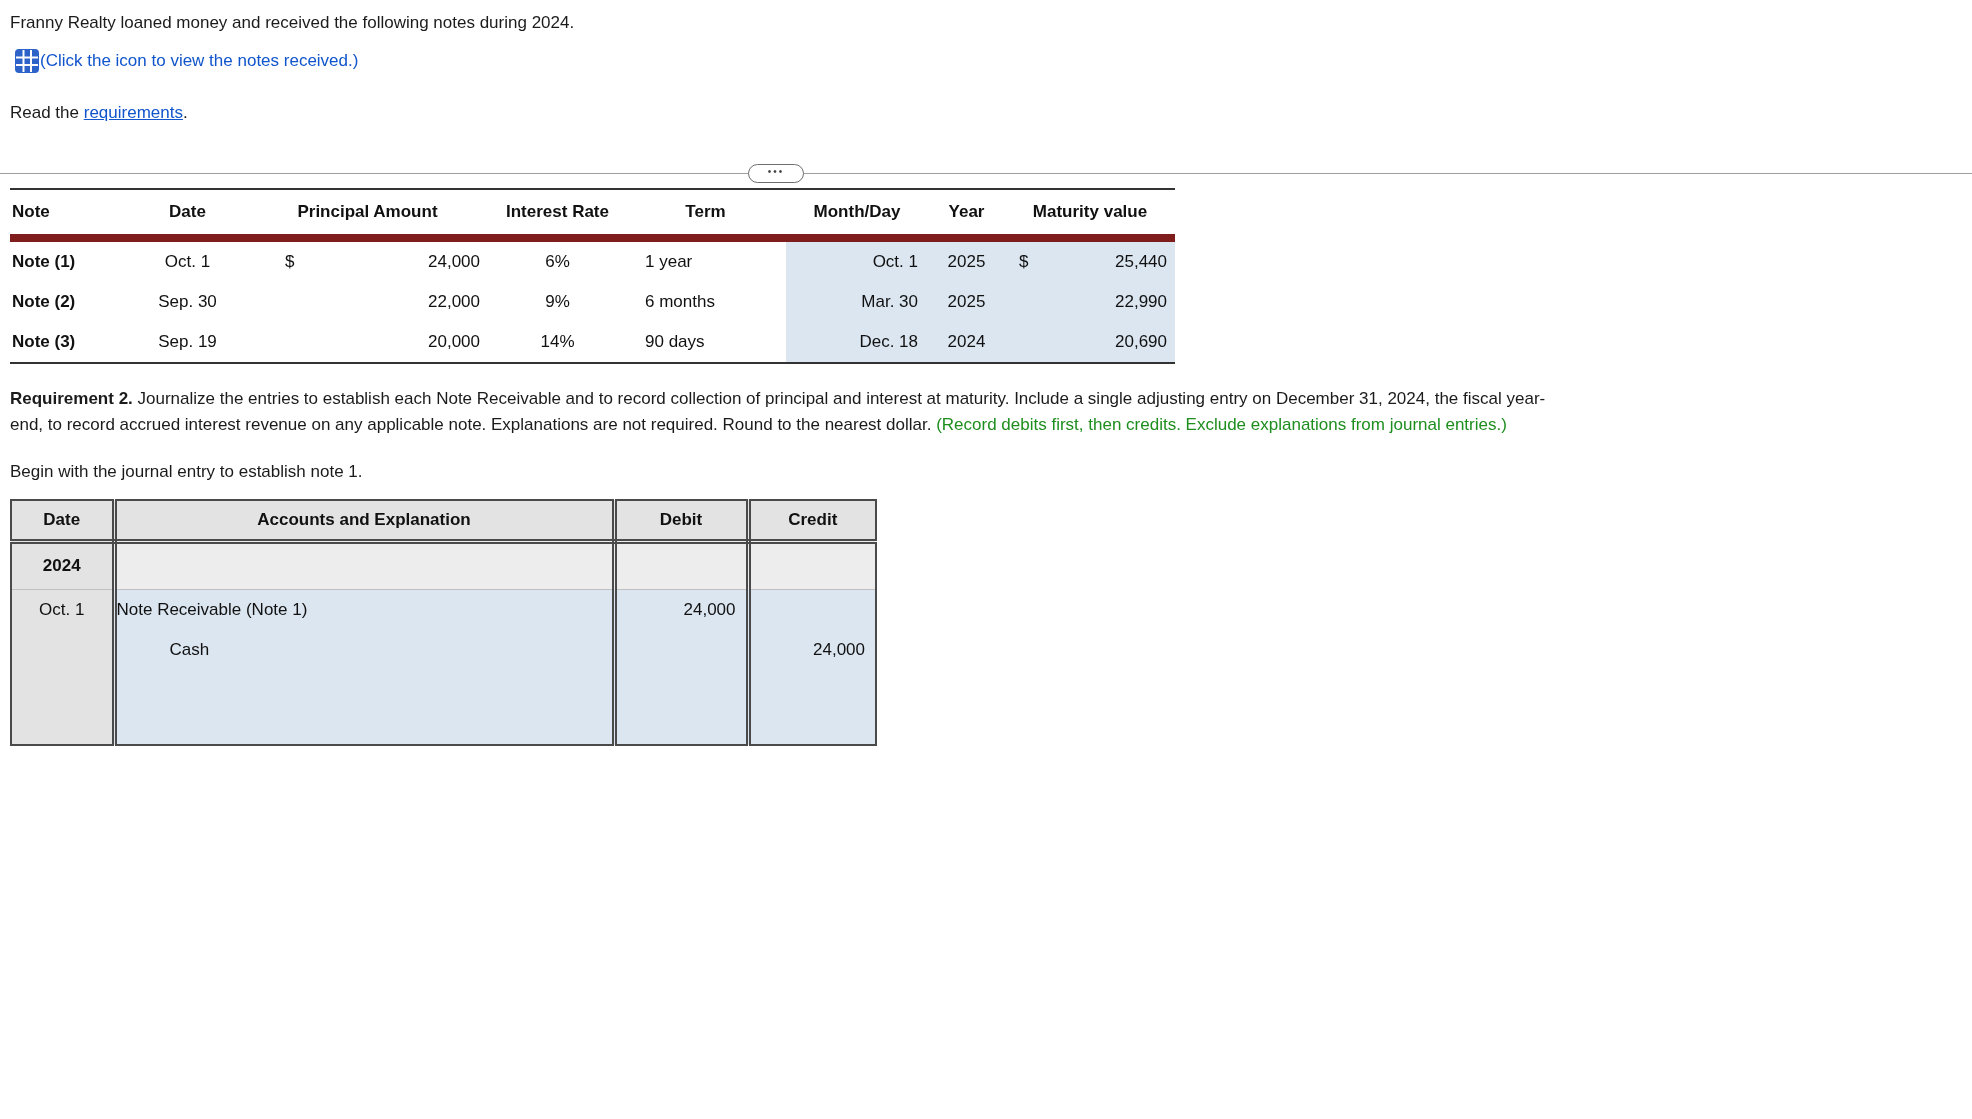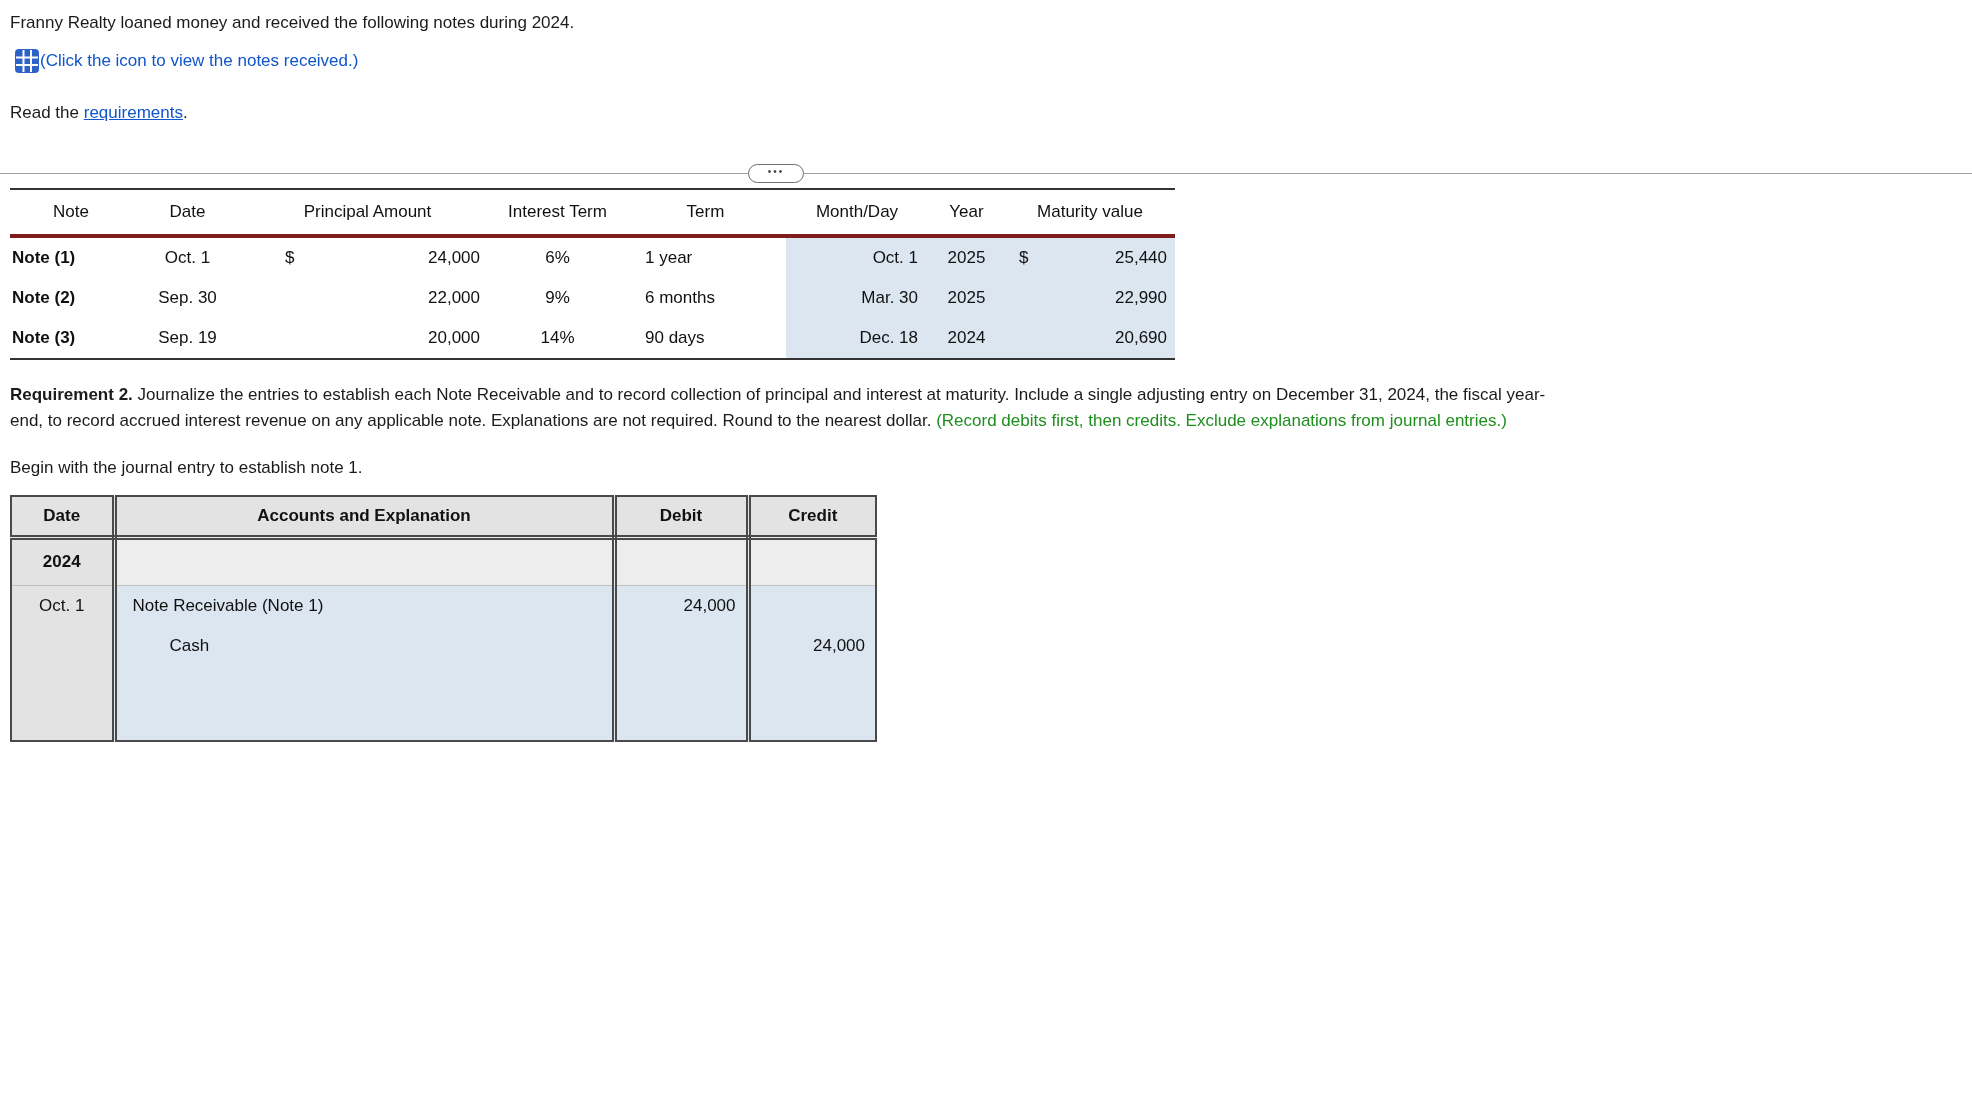--- a/index.html
+++ b/index.html
@@ -47,21 +47,21 @@
   .notes-table {
     margin: 14px 0 0 10px;
     border-collapse: collapse;
     table-layout: fixed;
     width: 1165px;
     border-top: 2px solid #333;
     border-bottom: 2px solid #333;
   }
   .notes-table th, .notes-table td { padding: 0; font-size: 17px; color: #111; vertical-align: middle; }
   .notes-table thead tr.due-row td, .notes-table thead tr.due-row th { height: 40px; }
-  .notes-table thead tr.colhdr th { height: 44px; border-bottom: 4px solid #7f1d1d; font-weight: normal; text-align: center; }
+  .notes-table thead tr.colhdr th { height: 44px; border-bottom: 8px solid #7f1d1d; font-weight: bold; }
   .notes-table thead th.due-hdr { font-weight: bold; text-align: center; }
   .notes-table thead th.left-hdr { text-align: left; padding-left: 2px; }
   .notes-table tbody td { height: 40px; }
   .notes-table .note-name { font-weight: bold; padding-left: 2px; }
   .notes-table .ctr { text-align: center; }
   .notes-table .rt  { text-align: right; padding-right: 10px; }
   .notes-table .term { text-align: left; padding-left: 20px; }
   .notes-table .money { }
   .notes-table .money .wrap { display: flex; justify-content: space-between; align-items: center; }
   .notes-table td.principal .wrap { padding-left: 40px; padding-right: 10px; }
@@ -80,21 +80,21 @@
   .journal thead th {
     background: #e3e3e3; font-weight: bold; text-align: center;
     height: 38px; border-bottom: 5px double #4a4a4a;
   }
   .journal .vsep { border-right: 5px double #4a4a4a; }
   .journal td.datecol { background: #e3e3e3; text-align: center; }
   .journal tr.year-row td { height: 45px; background: #ededed; border-bottom: 1px solid #c0c0c0; }
   .journal tr.year-row td.datecol { background: #e3e3e3; font-weight: bold; }
   .journal tr.entry-row td { height: 40px; }
   .journal td.ans { background: #dce6f1; }
-  .journal td.acct   { text-align: left; padding-left: 16px; }
+  .journal td.acct   { text-align: left; padding-left: 0; }
   .journal td.acct-indent { text-align: left; padding-left: 53px; }
   .journal td.num { text-align: right; padding-right: 10px; }
   .journal tr.filler-row td { height: 74px; }
 </style>
 </head>
 <body>
 
 <div class="page">
 
   <p class="intro">Franny Realty loaned money and received the following notes during 2024.</p>
@@ -132,21 +132,21 @@
       <col style="width:161px">
         <col style="width:142px">
         <col style="width:77px">
         <col style="width:170px">
     </colgroup>
     <thead>
       <tr class="colhdr">
         <th class="left-hdr">Note</th>
         <th>Date</th>
         <th>Principal Amount</th>
-        <th>Interest Term</th>
+        <th>Interest Rate</th>
         <th>Term</th>
         <th>Month/Day</th>
         <th>Year</th>
         <th>Maturity value</th>
       </tr>
     </thead>
     <tbody>
       <tr>
         <td class="note-name">Note (1)</td>
         <td class="ctr">Oct. 1</td>

